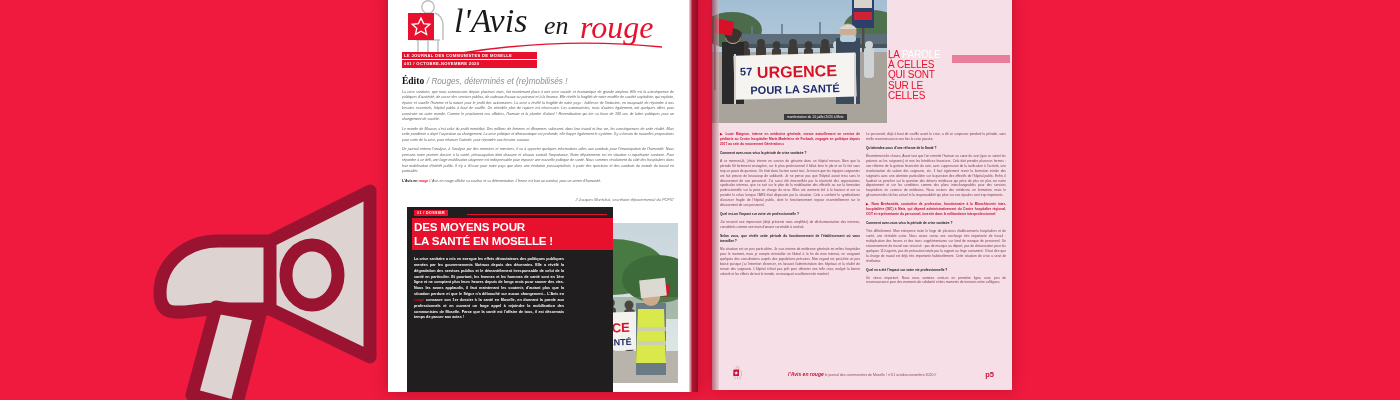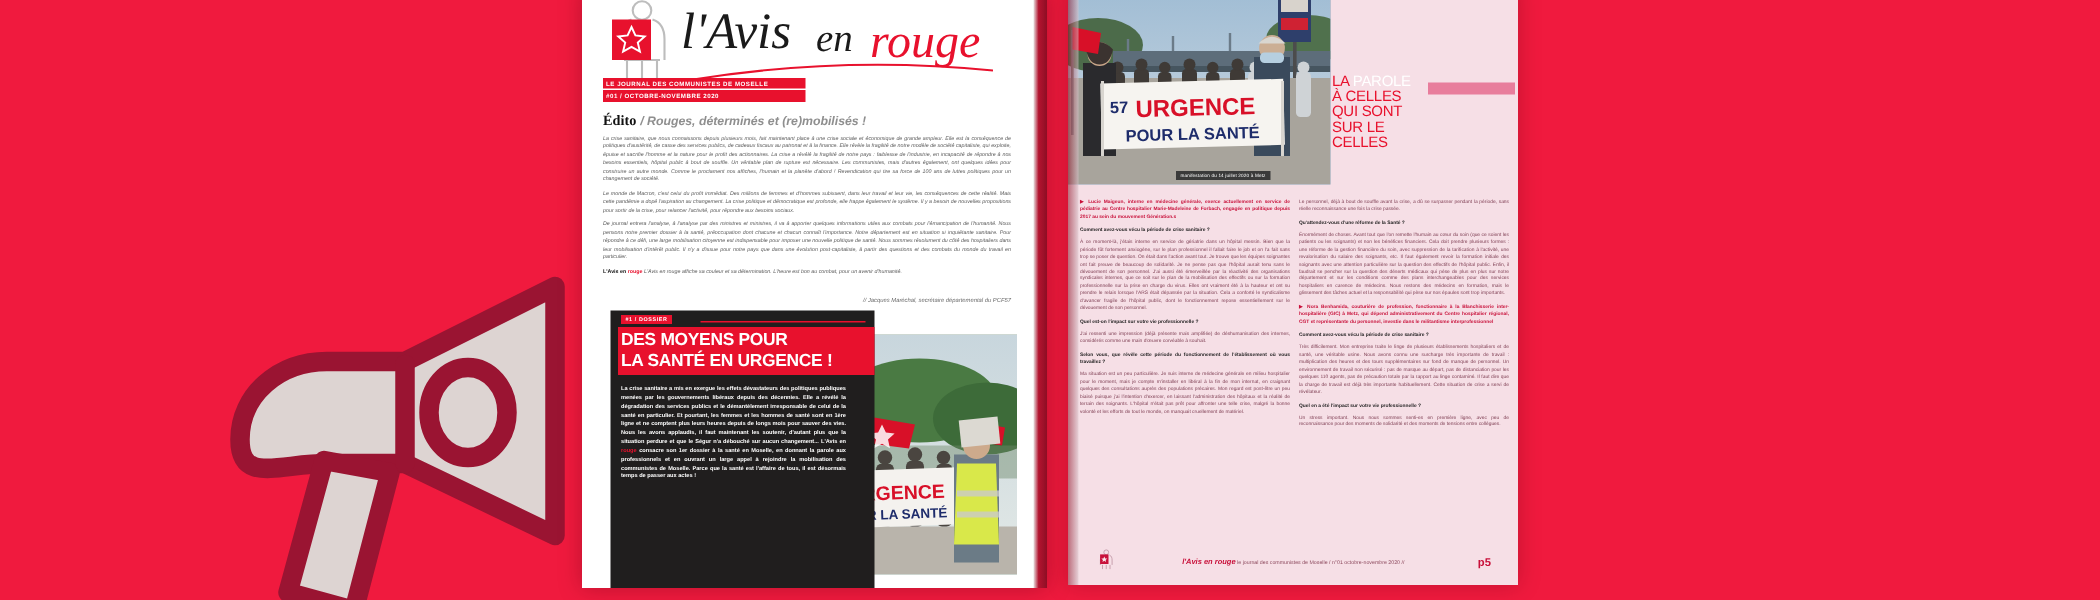--- a/index.html
+++ b/index.html
@@ -41,33 +41,33 @@
     display:block;background:#E8112D;color:#fff;
     font-size:4.1px;font-weight:bold;letter-spacing:.35px;
     padding:1.2px 2px;line-height:1.25;
     text-transform:uppercase;white-space:nowrap;
   }
   .kicker span + span{margin-top:.6px;}
 
   .edito-head{position:absolute;left:14px;top:84px;width:270px;
     font-size:9.5px;line-height:1;white-space:nowrap;}
   .edito-head b{color:#111;font-weight:bold;font-family:Liberation Serif, serif;}
-  .edito-head i{color:#8f8f8f;font-style:italic;font-weight:bold;font-size:8.2px;}
+  .edito-head i{color:#8f8f8f;font-style:italic;font-weight:normal;font-size:8.2px;}
 
   .edito-body{position:absolute;left:14px;top:98px;width:272px;
     color:#5b5b5b;font-size:3.55px;line-height:1.55;text-align:justify;
     font-style:italic;}
   .edito-body p{margin:0 0 4px 0;}
   .edito-body .brand{color:#111;font-weight:bold;font-style:normal;}
   .edito-body .brand .red{color:#E8112D;}
   .edito-sign{position:absolute;left:14px;top:205px;width:272px;
     text-align:right;color:#6a6a6a;font-size:3.9px;font-style:italic;}
 
   
-  .dossier{position:absolute;left:19px;top:215px;width:176px;height:185px;
+  .dossier{position:absolute;left:19px;top:215px;width:206px;height:185px;
     background:#201E1E;overflow:hidden;}
   .dossier-tag{position:absolute;left:7px;top:3px;background:#E8112D;color:#fff;
     font-size:3.6px;font-weight:bold;letter-spacing:.4px;padding:1px 3px;}
   .dossier-tag-line{position:absolute;left:60px;top:6.5px;right:6px;height:1.4px;background:#E8112D;}
   .dossier-title{position:absolute;left:5px;top:11px;right:-12px;
     background:#E8112D;color:#fff;font-weight:bold;font-size:11.6px;
     line-height:1.17;padding:2px 4px 3px 2px;letter-spacing:-.2px;}
   .dossier-body{position:absolute;left:7px;top:50px;width:150px;
     color:#ffffff;font-size:3.75px;line-height:1.56;font-weight:bold;
     text-align:justify;}
@@ -244,21 +244,21 @@
             <rect x="122" y="56" width="26" height="18" fill="#dcd9d2" transform="rotate(-6 135 65)"></rect>
           </g>
         </svg>
       </div>
 
       <div class="dossier">
         <div class="dossier-tag">#1 / DOSSIER</div>
         <div class="dossier-tag-line"></div>
         <div class="dossier-title">
           <div>DES MOYENS POUR</div>
-          <div>LA SANTÉ EN URGENCE !</div>
+          <div>LA SANTÉ EN MOSELLE !</div>
         </div>
         <div class="dossier-body">
           <span>La crise sanitaire a mis en exergue les effets dévastateurs des politiques publiques menées par les gouvernements libéraux depuis des décennies. Elle a révélé la dégradation des services publics et le démantèlement irresponsable de celui de la santé en particulier. Et pourtant, les femmes et les hommes de santé sont en 1ère ligne et ne comptent plus leurs heures depuis de longs mois pour sauver des vies. Nous les avons applaudis, il faut maintenant les soutenir, d'autant plus que la situation perdure et que le Ségur n'a débouché sur aucun changement... </span><span>L'Avis en </span><span class="red">rouge</span><span> consacre son 1er dossier à la santé en Moselle, en donnant la parole aux professionnels et en ouvrant un large appel à rejoindre la mobilisation des communistes de Moselle. Parce que la santé est l'affaire de tous, il est désormais temps de passer aux actes !</span>
         </div>
       </div>
 
       <div class="spine-left"></div>
     </div>
   </div>
 

